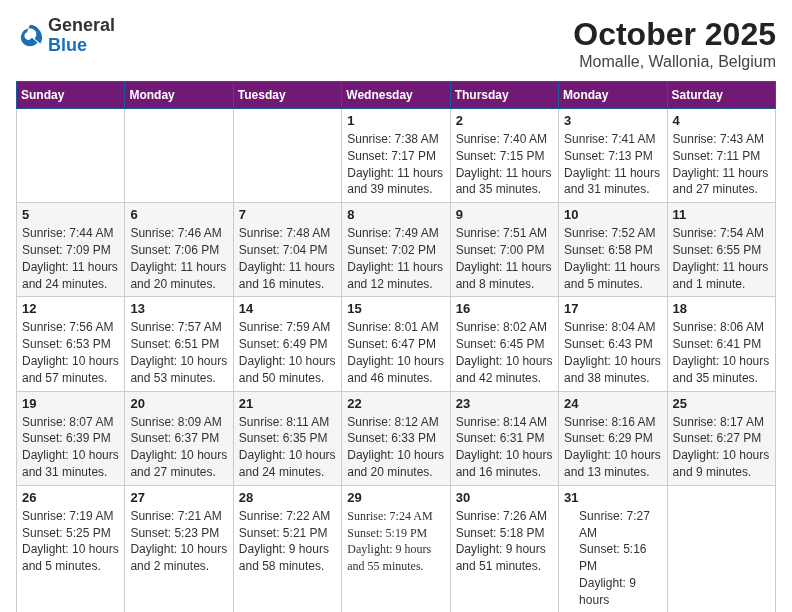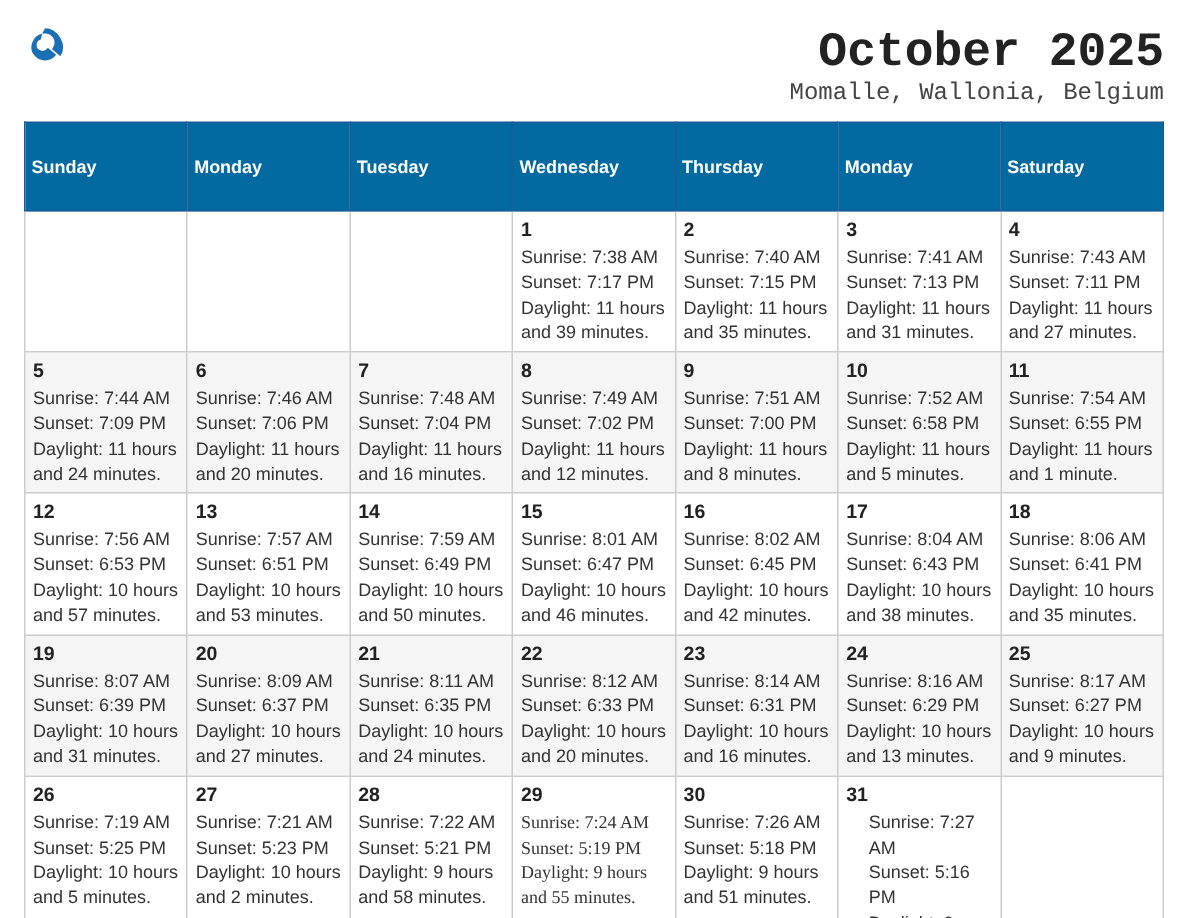--- a/index.html
+++ b/index.html
@@ -35,40 +35,39 @@
       font-weight: bold;
       color: #1a6fb5;
     }
     .logo-icon {
       width: 28px;
       height: 28px;
       margin-right: 4px;
     }
     .title-area {
       text-align: right;
-      font-family: Liberation Mono, monospace;
     }
     .month-title {
       font-size: 32px;
       font-weight: bold;
       color: #222;
     }
     .location-title {
       font-size: 16px;
       color: #444;
     }
     .calendar-table {
       width: 100%;
       border-collapse: collapse;
       font-size: 11px;
     }
     .calendar-table th {
-      background-color: #0369a1;
+      background-color: #701a75;
       color: #fff;
-      padding: 22px 4px;
+      padding: 6px 4px;
       text-align: left;
       font-size: 12px;
       font-weight: bold;
       border: 1px solid #1a5a9a;
     }
     .calendar-table td {
       vertical-align: top;
       padding: 4px 5px;
       border: 1px solid #ccc;
       width: 107px;
@@ -95,20 +94,24 @@
   </style>
 </head>
 <body>
 
 <div class="header-area">
   <div class="logo">
     <svg class="logo-icon" viewBox="0 0 30 30">
       <path d="M15 3 Q22 3 26 10 Q30 17 26 23 L20 18 Q23 14 21 10 Q18 6 13 7 Z" fill="#1a6fb5"></path>
       <path d="M13 7 Q8 8 6 13 Q4 18 7 22 Q10 26 15 26 Q20 26 23 22 L17 17 Q15 20 12 19 Q9 18 9 15 Q9 12 12 11 Z" fill="#1a6fb5"></path>
     </svg>
+    <div class="logo-text">
+      <span class="logo-general">General</span>
+      <span class="logo-blue">Blue</span>
+    </div>
   </div>
   <div class="title-area">
     <div class="month-title">October 2025</div>
     <div class="location-title">Momalle, Wallonia, Belgium</div>
   </div>
 </div>
 
 <table class="calendar-table">
   <thead>
     <tr>

